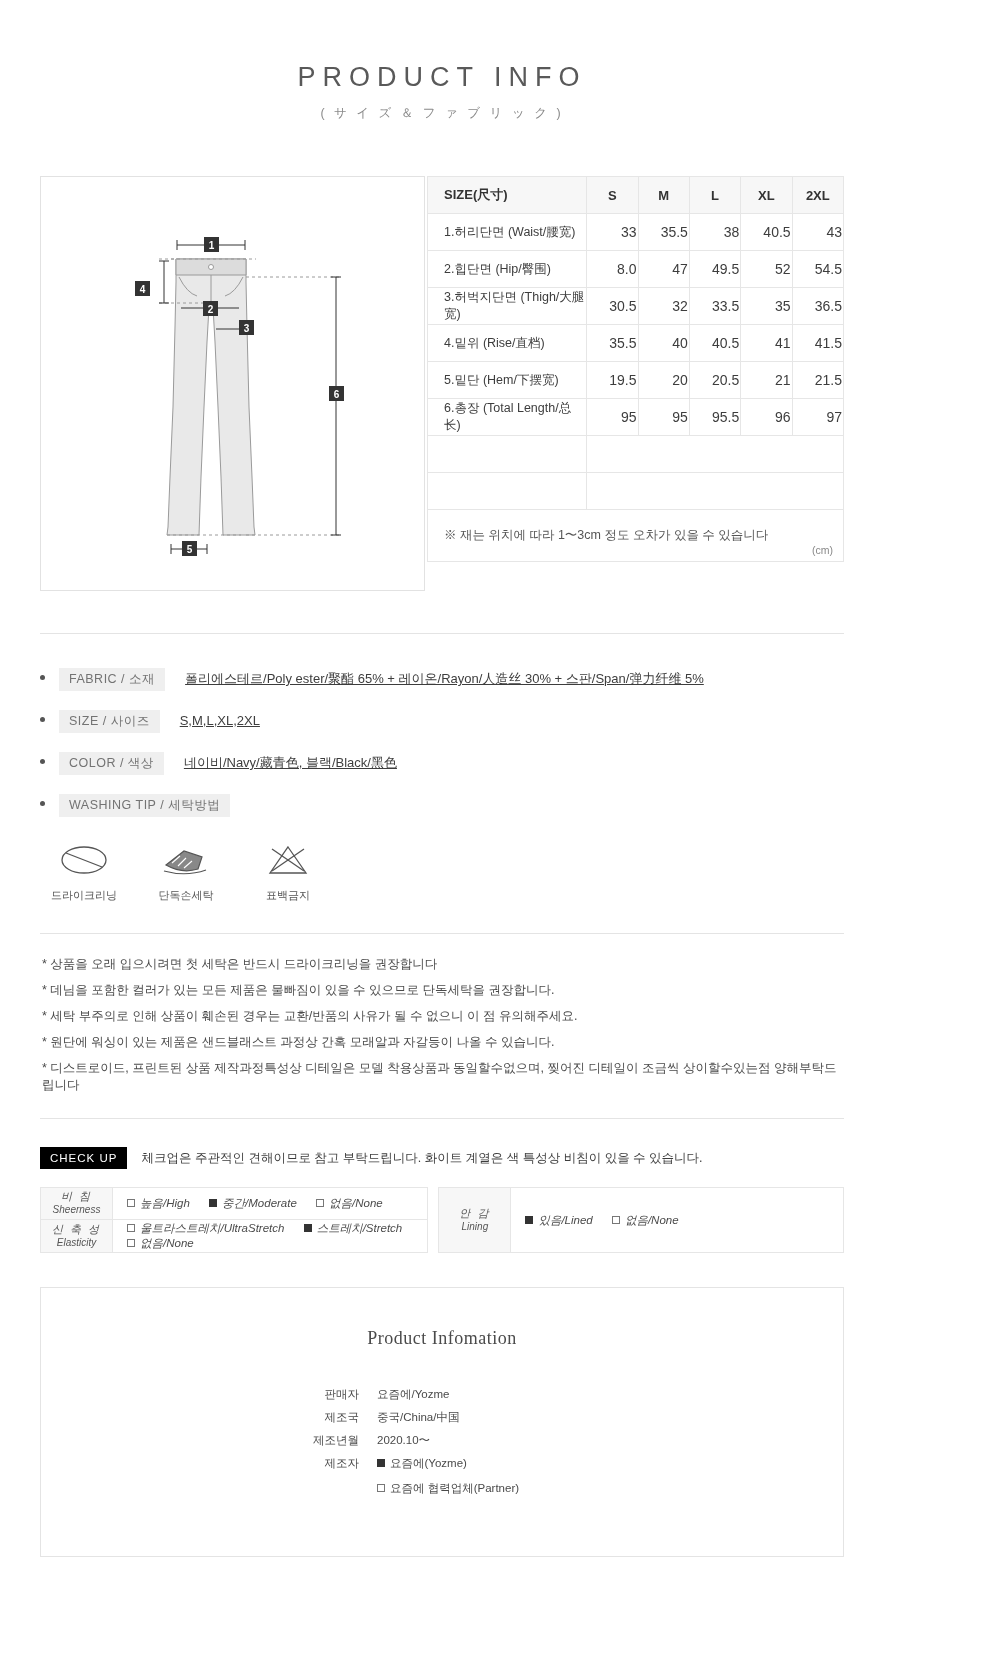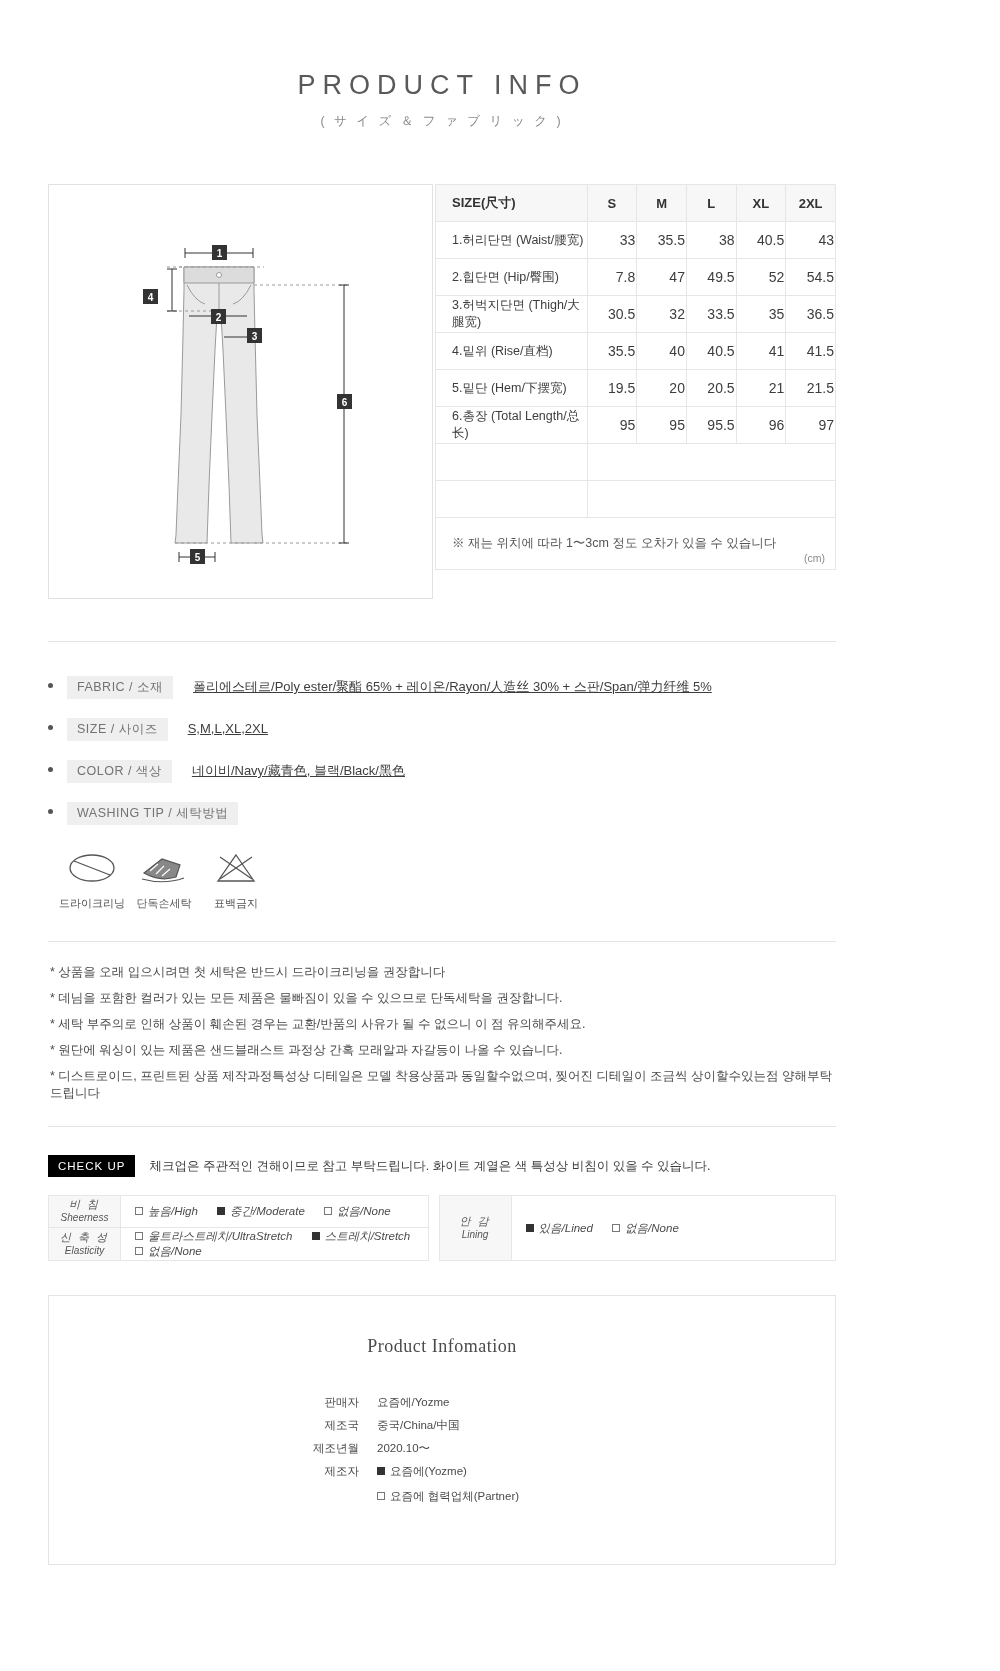--- a/index.html
+++ b/index.html
@@ -3,21 +3,21 @@
 <meta charset="utf-8">
 <style>
   * { box-sizing: border-box; }
   html, body { margin: 0; padding: 0; }
   body {
     width: 1000px;
     background: #ffffff;
     font-family: "Liberation Sans", sans-serif;
     color: #333;
   }
-  .page { width: 884px; position: relative; padding: 8px; }
+  .page { width: 884px; position: relative; padding: 0; }
 
   
   .head { text-align: center; padding-top: 62px; }
   .head .t1 {
     font-size: 27px;
     letter-spacing: 7px;
     color: #595959;
     font-weight: 400;
   }
   .head .t2 {
@@ -99,21 +99,21 @@
     background: #efefef;
     color: #737373;
     padding: 3px 10px;
     font-size: 12.5px;
     letter-spacing: 0.5px;
     flex: 0 0 auto;
   }
   .tagvalue { margin-left: 20px; font-size: 13px; color: #3d3d3d; text-decoration: underline; }
 
   
-  .wash-icons { display: flex; margin: 26px 0 0 48px; }
+  .wash-icons { display: flex; margin: 26px 0 0 48px; gap: 30px; }
   .wash-item { width: 72px; text-align: center; }
   .wash-item .cap { font-size: 11px; color: #555; margin-top: 7px; }
 
   
   .notes {
     margin: 30px 40px 0 40px;
     border-top: 1px solid #e4e4e4;
     border-bottom: 1px solid #e4e4e4;
     padding: 22px 0 24px 2px;
   }
@@ -303,21 +303,21 @@
         <tr>
           <td class="lbl">1.허리단면 (Waist/腰宽)</td>
           <td class="val">33</td>
           <td class="val">35.5</td>
           <td class="val">38</td>
           <td class="val">40.5</td>
           <td class="val">43</td>
         </tr>
         <tr>
           <td class="lbl">2.힙단면 (Hip/臀围)</td>
-          <td class="val">7.8</td>
+          <td class="val">8.0</td>
           <td class="val">47</td>
           <td class="val">49.5</td>
           <td class="val">52</td>
           <td class="val">54.5</td>
         </tr>
         <tr>
           <td class="lbl">3.허벅지단면 (Thigh/大腿宽)</td>
           <td class="val">30.5</td>
           <td class="val">32</td>
           <td class="val">33.5</td>

